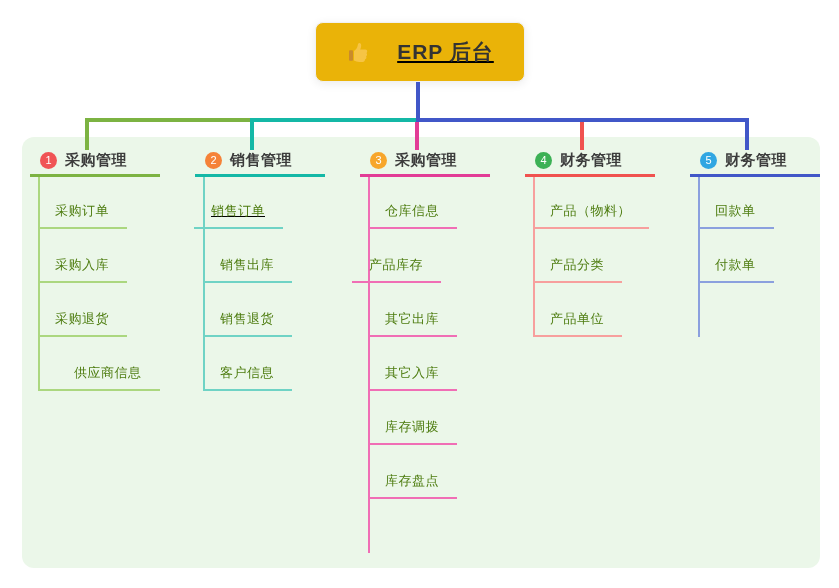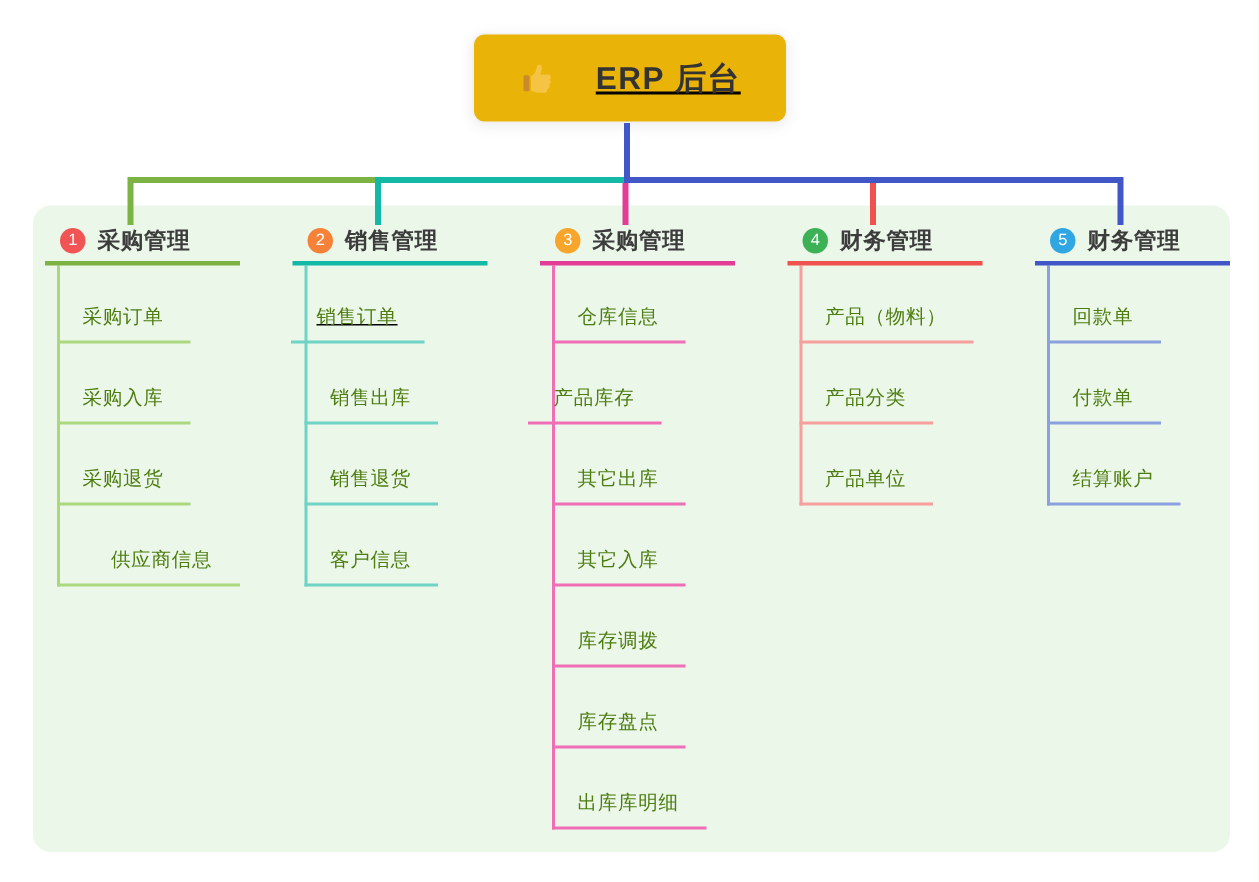--- a/index.html
+++ b/index.html
@@ -112,23 +112,20 @@
     </div>
     <div class="child-row" style="left: 368px; top: 363px; border-bottom: 2px solid rgb(240, 110, 181);">
       <span class="child-label">其它入库</span>
     </div>
     <div class="child-row" style="left: 368px; top: 417px; border-bottom: 2px solid rgb(240, 110, 181);">
       <span class="child-label">库存调拨</span>
     </div>
     <div class="child-row" style="left: 368px; top: 471px; border-bottom: 2px solid rgb(240, 110, 181);">
       <span class="child-label">库存盘点</span>
     </div>
-    <div class="child-row" style="left: 368px; top: 525px; border-bottom: 2px solid rgb(240, 110, 181);">
-      <span class="child-label">出库库明细</span>
-    </div>
     <div class="line" style="left: 580px; top: 122px; width: 4px; height: 28px; background: rgb(240, 82, 79);"></div>
     <div class="line" style="left: 533px; top: 177px; width: 2px; height: 160px; background: rgb(247, 159, 157);"></div>
     <div class="branch-title" style="left: 525px; top: 147px; border-bottom: 3px solid rgb(240, 82, 79);">
       <span class="badge" style="background: rgb(60, 177, 85);">4</span>
       <span class="branch-label">财务管理</span>
     </div>
     <div class="child-row" style="left: 533px; top: 201px; border-bottom: 2px solid rgb(247, 159, 157);">
       <span class="child-label">产品（物料）</span>
     </div>
     <div class="child-row" style="left: 533px; top: 255px; border-bottom: 2px solid rgb(247, 159, 157);">
@@ -142,16 +139,13 @@
     <div class="branch-title" style="left: 690px; top: 147px; border-bottom: 3px solid rgb(65, 87, 200);">
       <span class="badge" style="background: rgb(48, 166, 226);">5</span>
       <span class="branch-label">财务管理</span>
     </div>
     <div class="child-row" style="left: 698px; top: 201px; border-bottom: 2px solid rgb(139, 160, 222);">
       <span class="child-label">回款单</span>
     </div>
     <div class="child-row" style="left: 698px; top: 255px; border-bottom: 2px solid rgb(139, 160, 222);">
       <span class="child-label">付款单</span>
     </div>
-    <div class="child-row" style="left: 698px; top: 309px; border-bottom: 2px solid rgb(139, 160, 222);">
-      <span class="child-label">结算账户</span>
-    </div>
   </div>
 
 </body></html>

